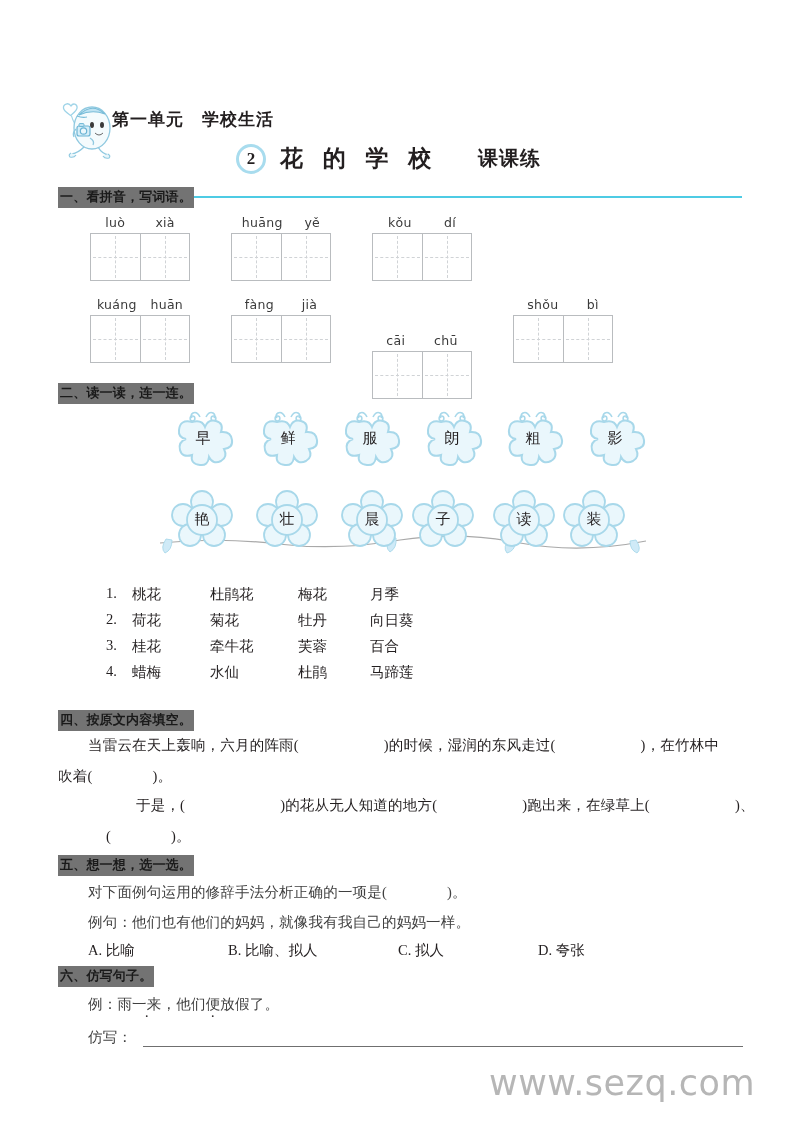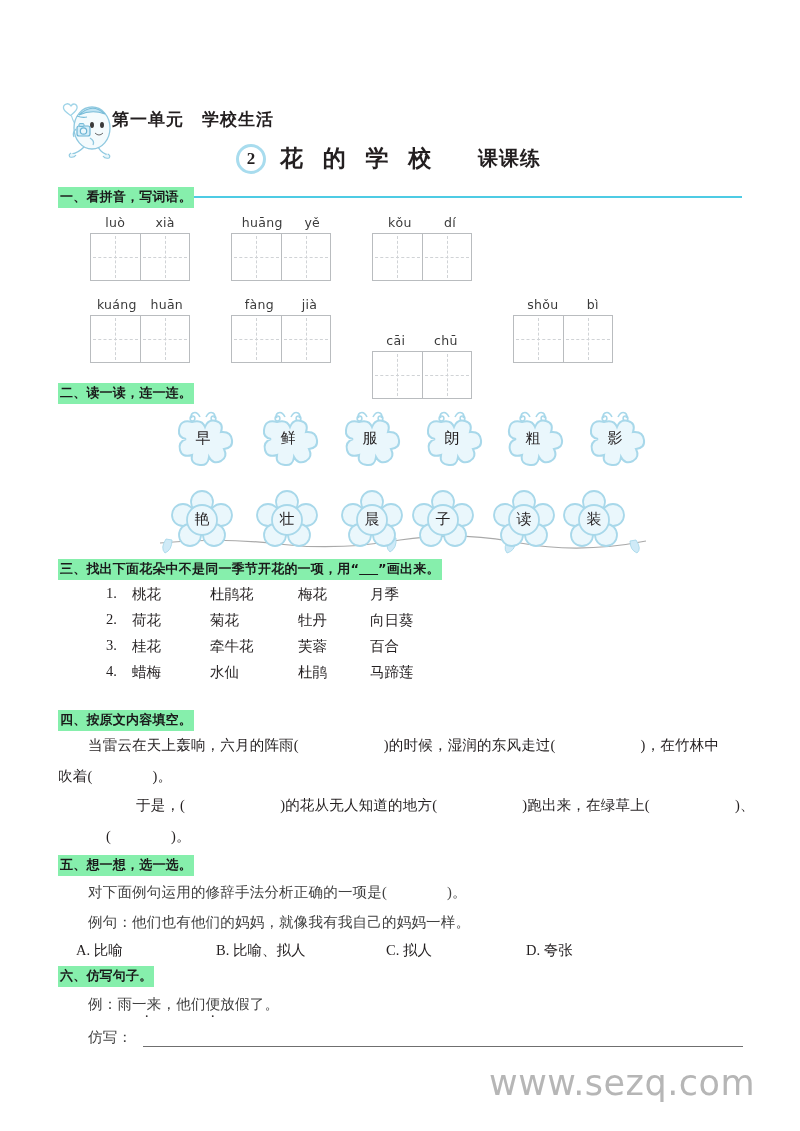--- a/index.html
+++ b/index.html
@@ -51,21 +51,21 @@
   .header-rule {
     position: absolute; left: 58px; top: 156px; width: 684px; height: 2px;
     background: #4ecbe4;
   }
 
   
   .sec-head {
     position: absolute;
     font-family: "DejaVu Sans", "Liberation Sans", sans-serif;
     font-size: 13px; font-weight: bold; color: #1a1a1a;
-    background: #86efac; padding: 1px 2px 2px 2px; white-space: nowrap;
+    background: #737373; padding: 1px 2px 2px 2px; white-space: nowrap;
     letter-spacing: 0.2px;
   }
   .sec-head .u { text-decoration: underline; }
 
   
   .pin-cell { position: absolute; }
   .pin-row {
     display: flex; justify-content: space-around;
     font-family: "DejaVu Sans", "Liberation Sans", sans-serif;
     font-size: 12.5px; color: #3a3a3a; margin-bottom: 3px;
@@ -426,23 +426,20 @@
         <ellipse cx="12" cy="26" rx="11" ry="11"></ellipse>
         <ellipse cx="50" cy="26" rx="11" ry="11"></ellipse>
         <ellipse cx="19" cy="46" rx="11" ry="11"></ellipse>
         <ellipse cx="43" cy="46" rx="11" ry="11"></ellipse>
         <circle cx="31" cy="31" r="15"></circle>
       </g>
     </svg>
     <div class="ch">装</div>
   </div>
 
-  <div class="sec-head" style="left:58px; top:559px;">
-    <span>三、找出下面花朵中不是同一季节开花的一项，用“</span><span class="u">&nbsp;&nbsp;&nbsp;&nbsp;</span><span>”画出来。</span>
-  </div>
 
   <div class="txt-list" style="left:106px; top:585px;">
     <div class="lrow">
       <span class="num">1.</span>
       <span class="it" style="width:78px">桃花</span>
       <span class="it" style="width:88px">杜鹃花</span>
       <span class="it" style="width:72px">梅花</span>
       <span class="it">月季</span>
     </div>
     <div class="lrow">
@@ -481,21 +478,21 @@
   </div>
 
   <div class="sec-head" style="left:58px; top:855px;">五、想一想，选一选。</div>
 
   <div class="txt" style="left:88px; top:883px;">
     <span>对下面例句运用的修辞手法分析正确的一项是(</span><span class="gap-s"></span><span>)。</span>
   </div>
 
   <div class="txt" style="left:88px; top:913px;">例句：他们也有他们的妈妈，就像我有我自己的妈妈一样。</div>
 
-  <div class="choice-row" style="left:76px; top:941px;">
+  <div class="choice-row" style="left:88px; top:941px;">
     <span class="opt" style="width:140px">A. 比喻</span>
     <span class="opt" style="width:170px">B. 比喻、拟人</span>
     <span class="opt" style="width:140px">C. 拟人</span>
     <span class="opt">D. 夸张</span>
   </div>
 
   <div class="sec-head" style="left:58px; top:966px;">六、仿写句子。</div>
 
   <div class="txt" style="left:88px; top:995px;">
     <span>例：雨</span><span class="emph">一来</span><span>，他们</span><span class="emph">便</span><span>放假了。</span>

